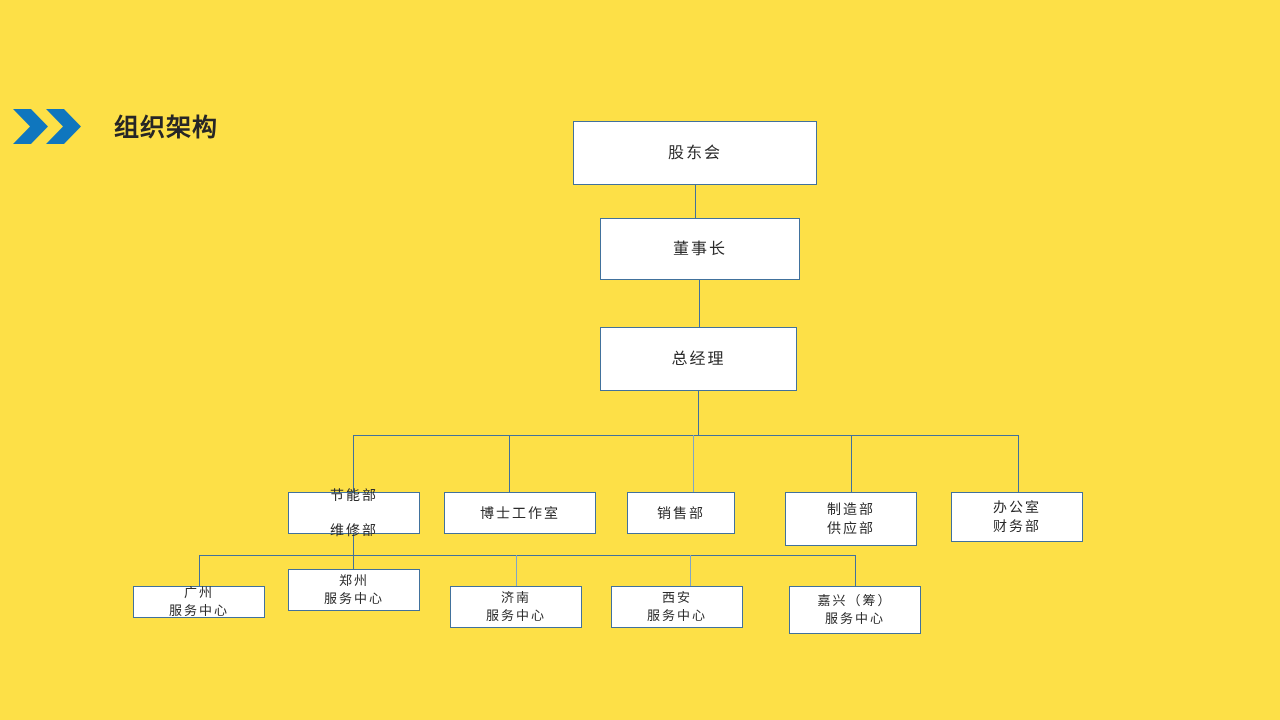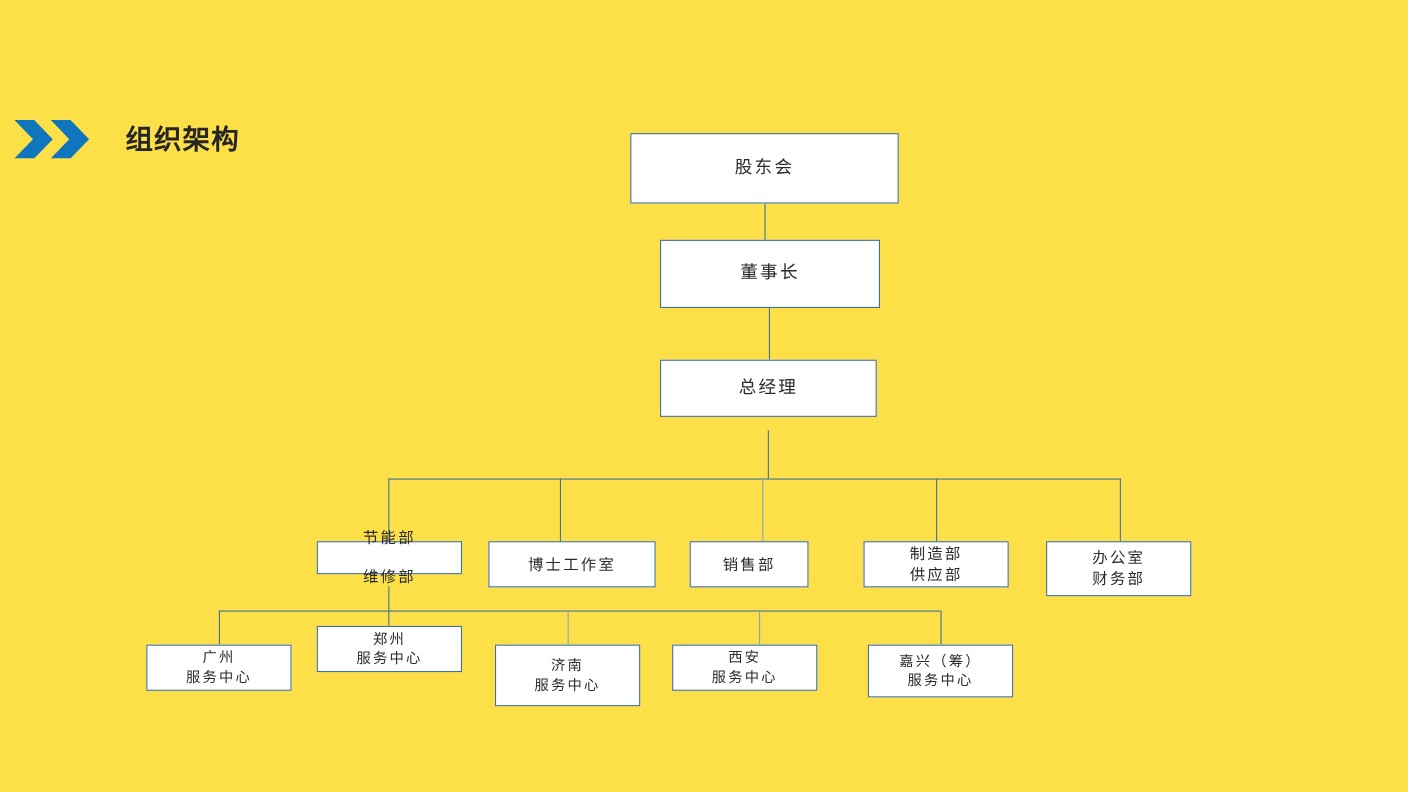--- a/index.html
+++ b/index.html
@@ -135,58 +135,58 @@
     <div class="conn v" style="left:855px; top:555px; height:31px;"></div>
 
     <div class="node lvl1" style="left:573px; top:121px; width:244px; height:64px;">
       <span class="line1">股东会</span>
     </div>
 
     <div class="node lvl2" style="left:600px; top:218px; width:200px; height:62px;">
       <span class="line1">董事长</span>
     </div>
 
-    <div class="node lvl3" style="left:600px; top:327px; width:197px; height:52px;">
+    <div class="node lvl3" style="left:600px; top:327px; width:197px; height:64px;">
       <span class="line1">总经理</span>
     </div>
 
-    <div class="node dept" style="left:288px; top:492px; width:132px; height:30px;gap:16px;">
+    <div class="node dept" style="left:288px; top:492px; width:132px; height:42px;gap:16px;">
       <span class="line1">节能部</span>
       <span class="line2">维修部</span>
     </div>
 
     <div class="node dept" style="left:444px; top:492px; width:152px; height:42px;">
       <span class="line1">博士工作室</span>
     </div>
 
     <div class="node dept" style="left:627px; top:492px; width:108px; height:42px;">
       <span class="line1">销售部</span>
     </div>
 
-    <div class="node dept" style="left:785px; top:492px; width:132px; height:42px;">
+    <div class="node dept" style="left:785px; top:492px; width:132px; height:54px;">
       <span class="line1">制造部</span>
       <span class="line2">供应部</span>
     </div>
 
     <div class="node dept" style="left:951px; top:492px; width:132px; height:50px;">
       <span class="line1">办公室</span>
       <span class="line2">财务部</span>
     </div>
 
-    <div class="node center" style="left:133px; top:586px; width:132px; height:42px;">
+    <div class="node center" style="left:133px; top:586px; width:132px; height:32px;">
       <span class="line1">广州</span>
       <span class="line2">服务中心</span>
     </div>
 
     <div class="node center" style="left:288px; top:569px; width:132px; height:42px;">
       <span class="line1">郑州</span>
       <span class="line2">服务中心</span>
     </div>
 
-    <div class="node center" style="left:450px; top:586px; width:132px; height:56px;">
+    <div class="node center" style="left:450px; top:586px; width:132px; height:42px;">
       <span class="line1">济南</span>
       <span class="line2">服务中心</span>
     </div>
 
     <div class="node center" style="left:611px; top:586px; width:132px; height:42px;">
       <span class="line1">西安</span>
       <span class="line2">服务中心</span>
     </div>
 
     <div class="node center" style="left:789px; top:586px; width:132px; height:48px;">

